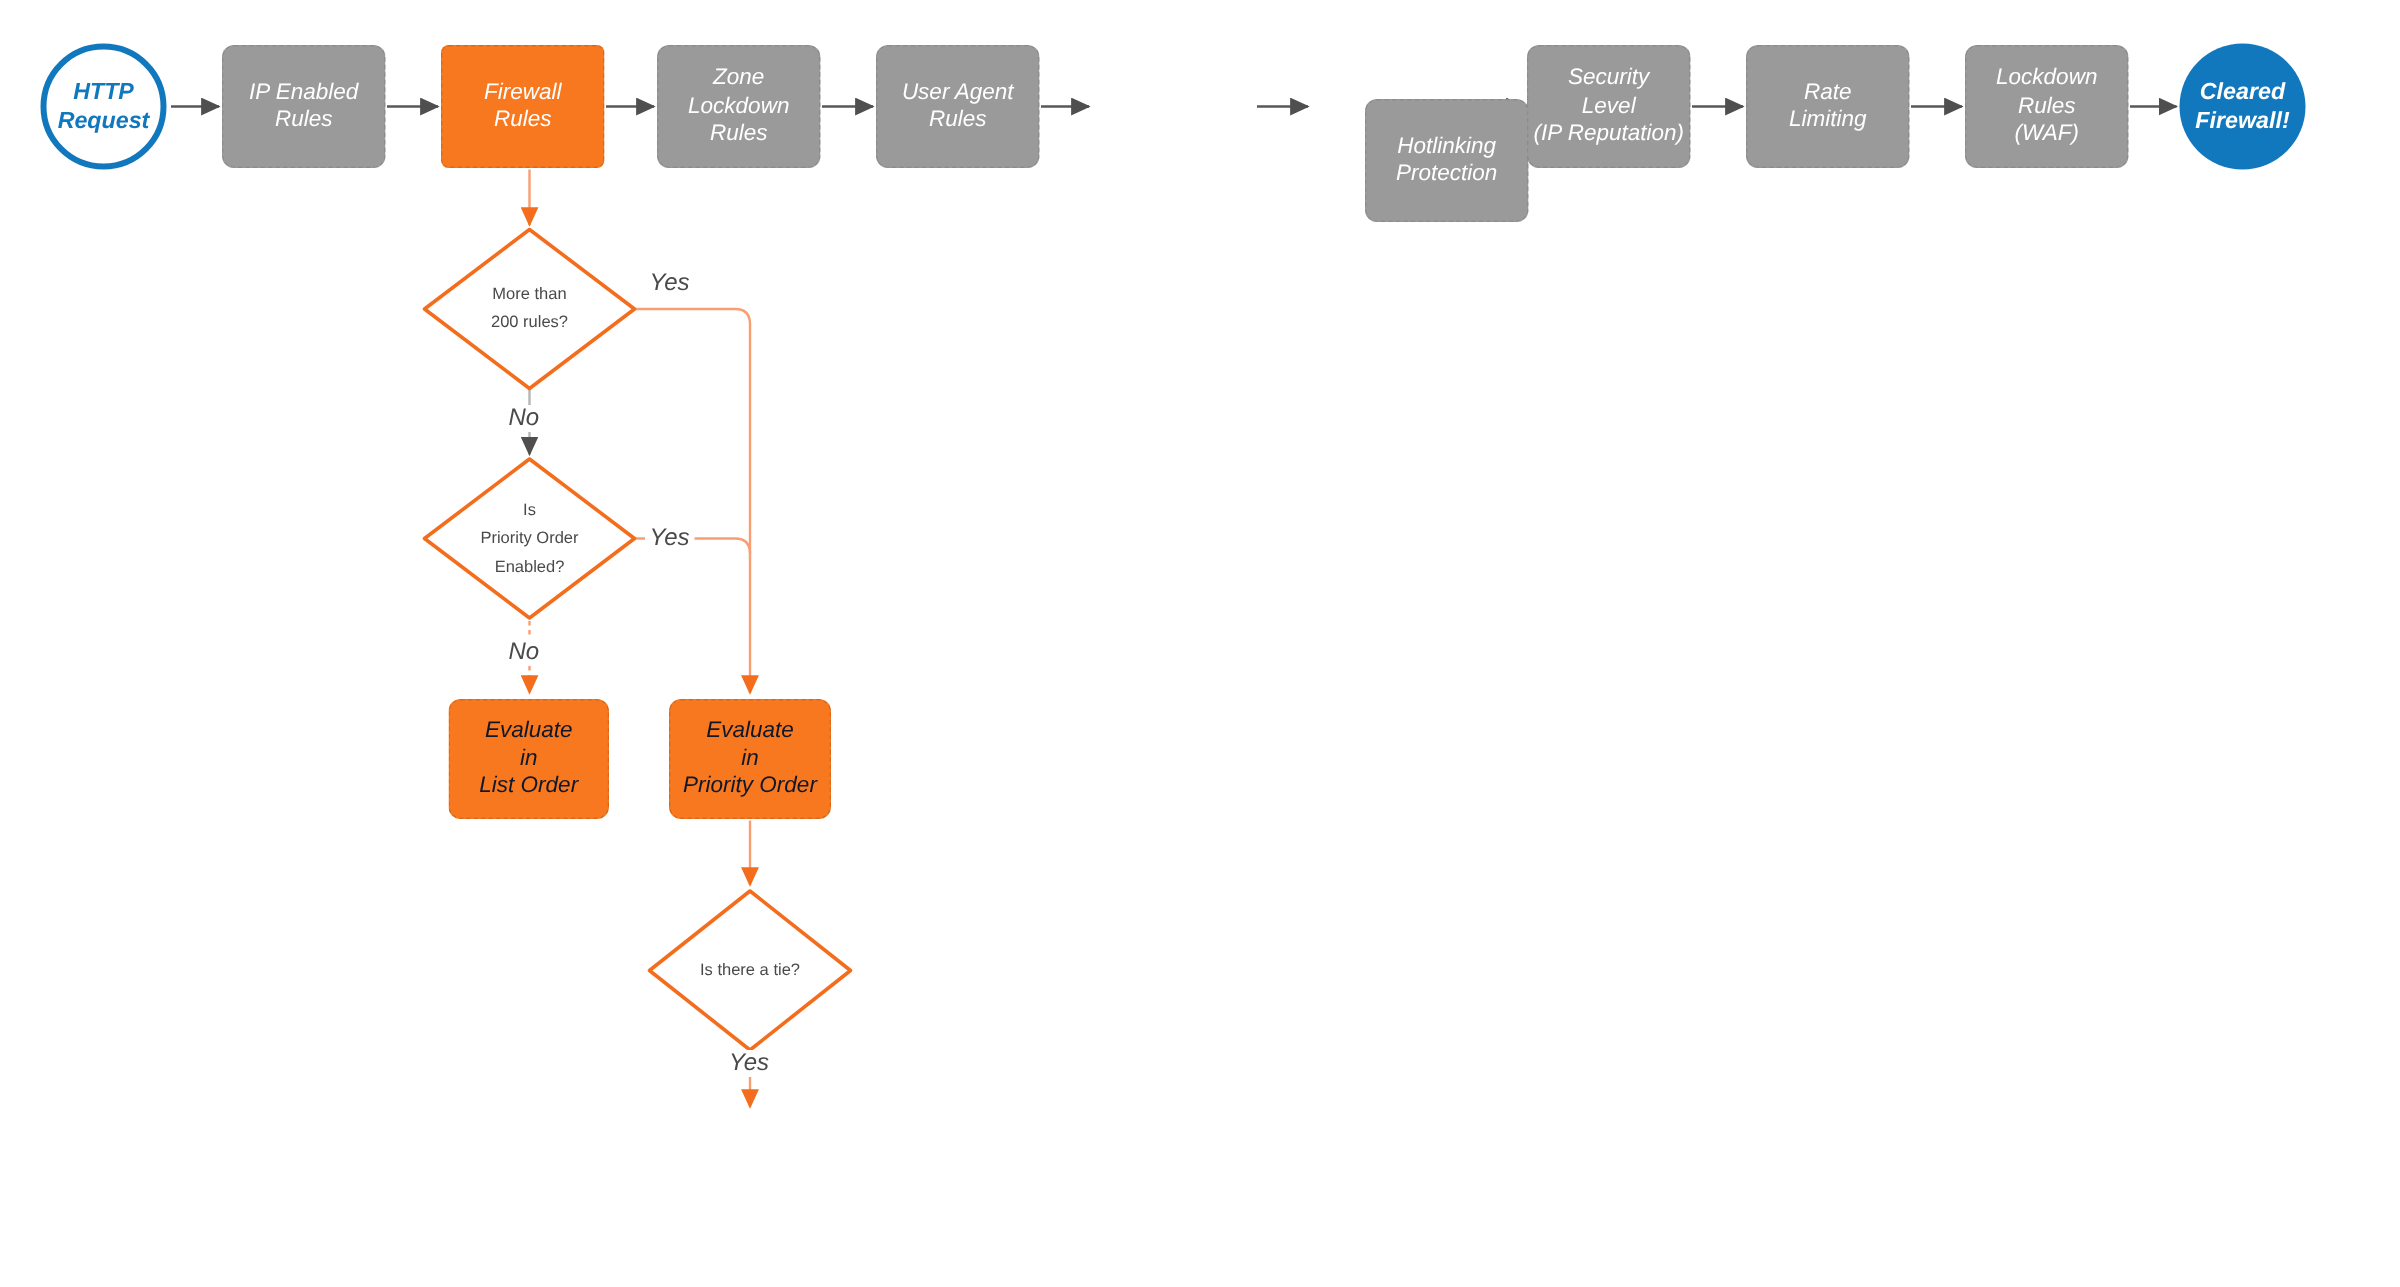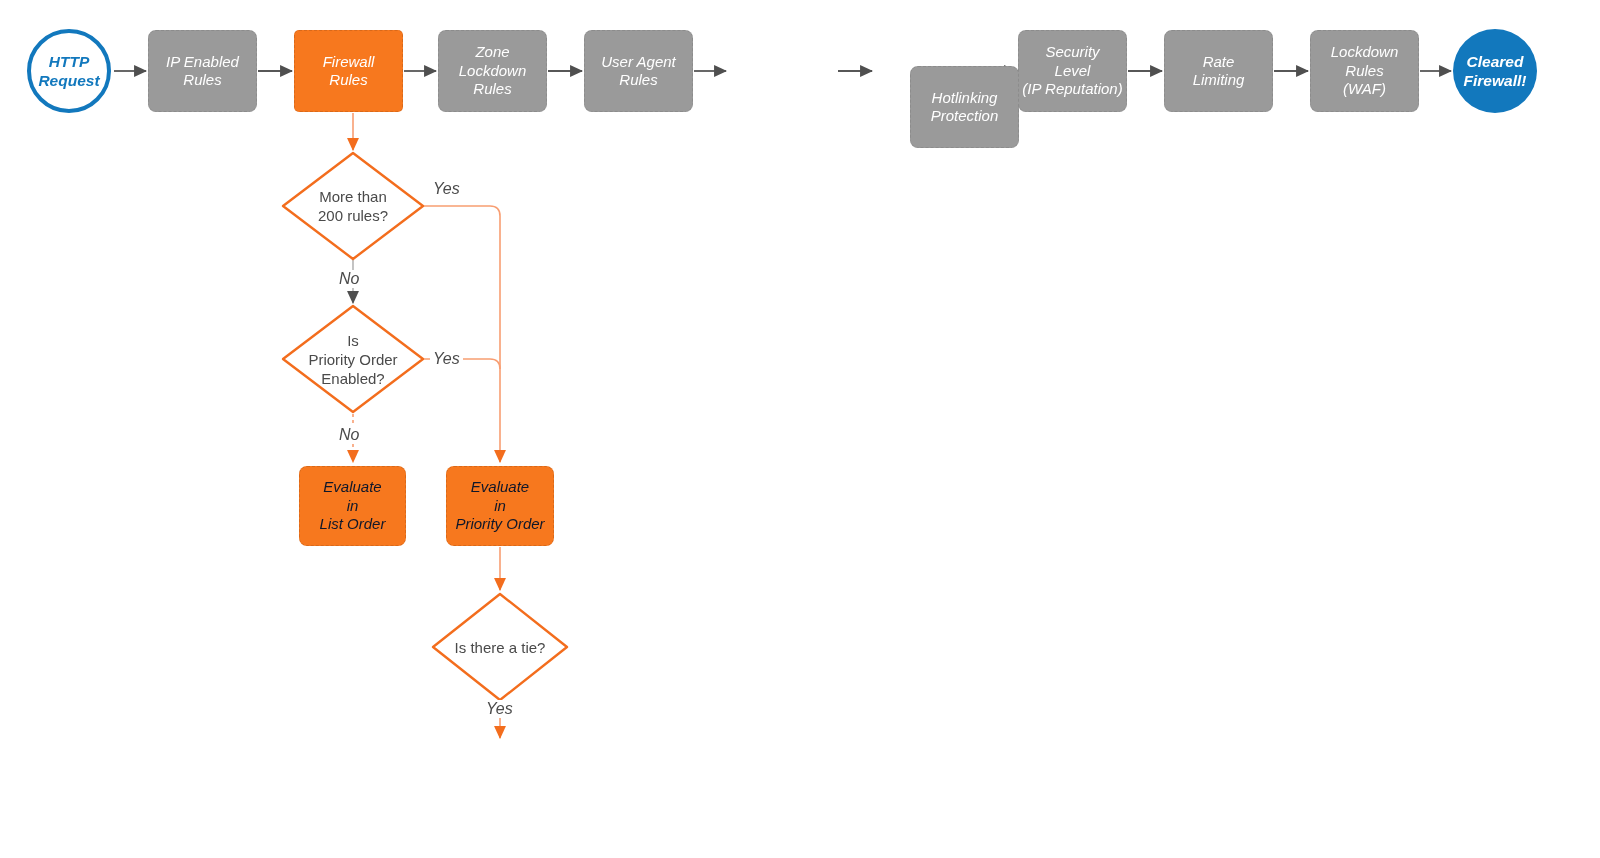--- a/index.html
+++ b/index.html
@@ -52,21 +52,21 @@
   }
   .circle.end{
     background:var(--c-blue,#1278BD);
     color:#ffffff;
   }
   .diamond-text{
     position:absolute;
     display:flex;align-items:center;justify-content:center;
     text-align:center;white-space:pre-line;
     color:var(--c-text_dark,#4A4A4A);
-    font-size:15px;line-height:19px;
+    font-size:11px;line-height:19px;
   }
   .edge-label{
     position:absolute;
     font-style:italic;
     color:var(--c-text_dark,#4A4A4A);
     font-size:16px;line-height:18px;
     background:#ffffff;padding:0 3px;
   }
   .edge-dark{stroke:var(--c-line_dark,#575757);stroke-width:1.8;fill:none;}
   .edge-gray{stroke:var(--c-line_gray,#B5B5B5);stroke-width:1.6;fill:none;}

